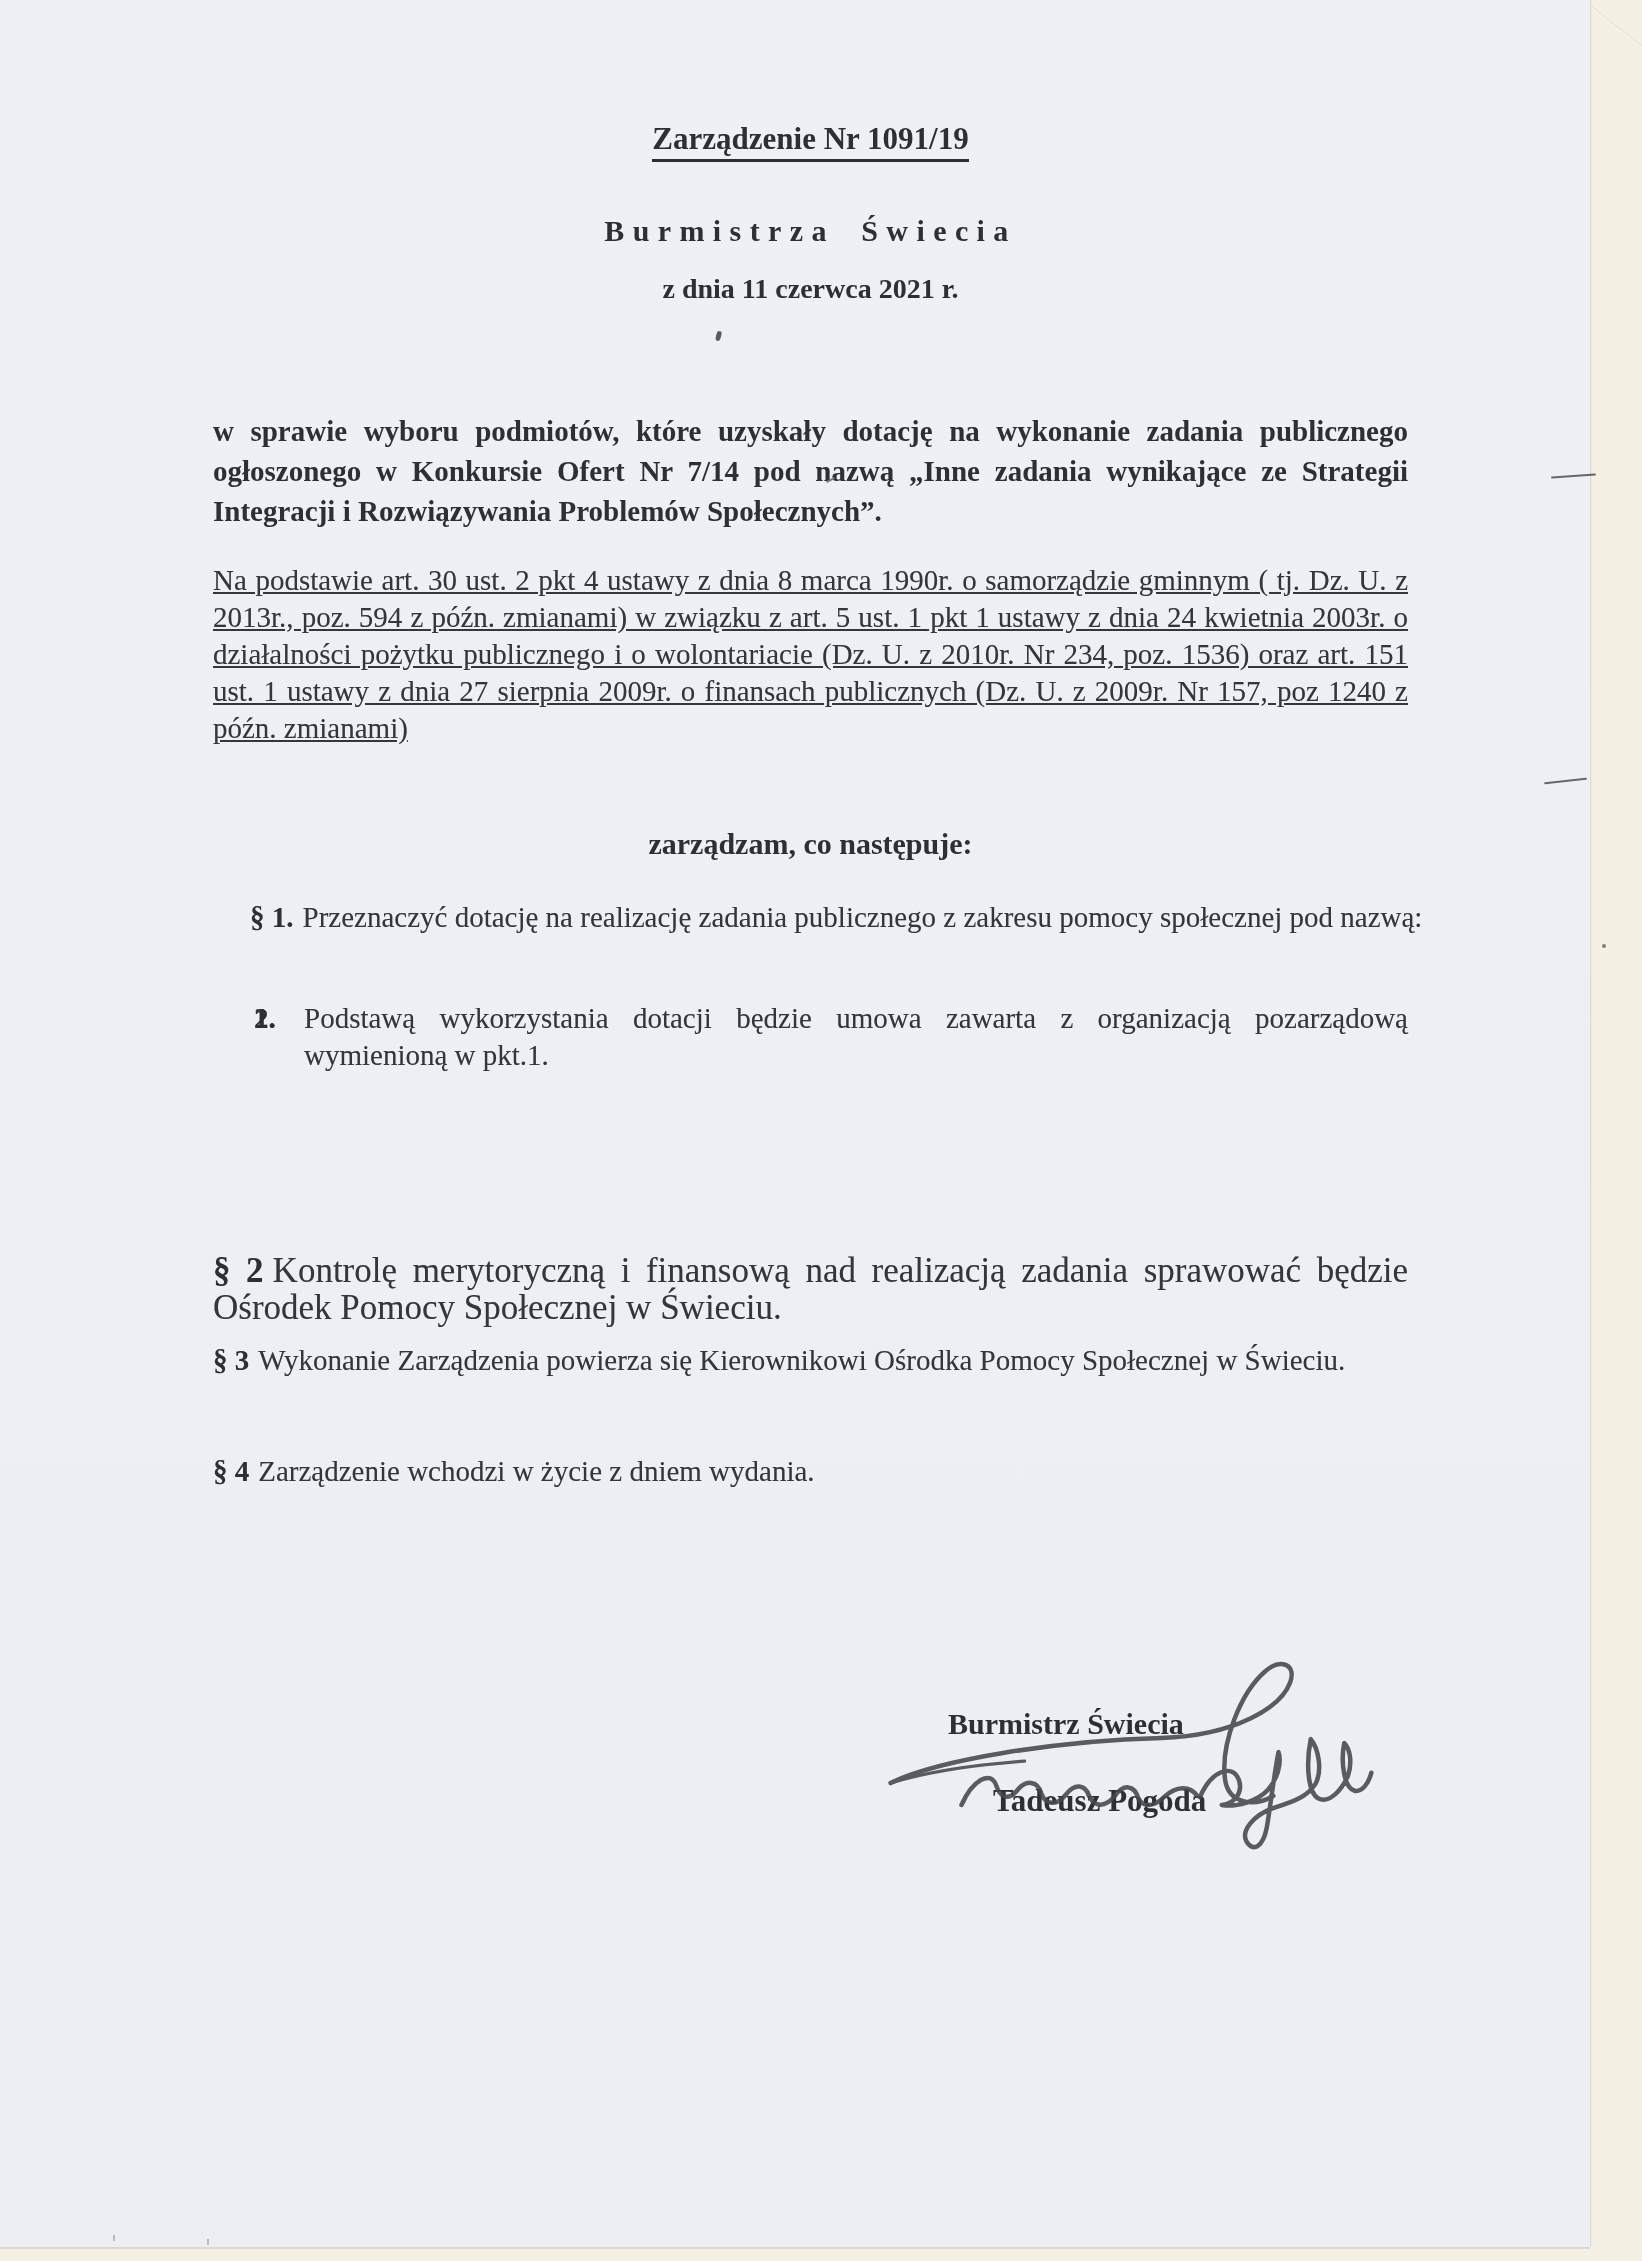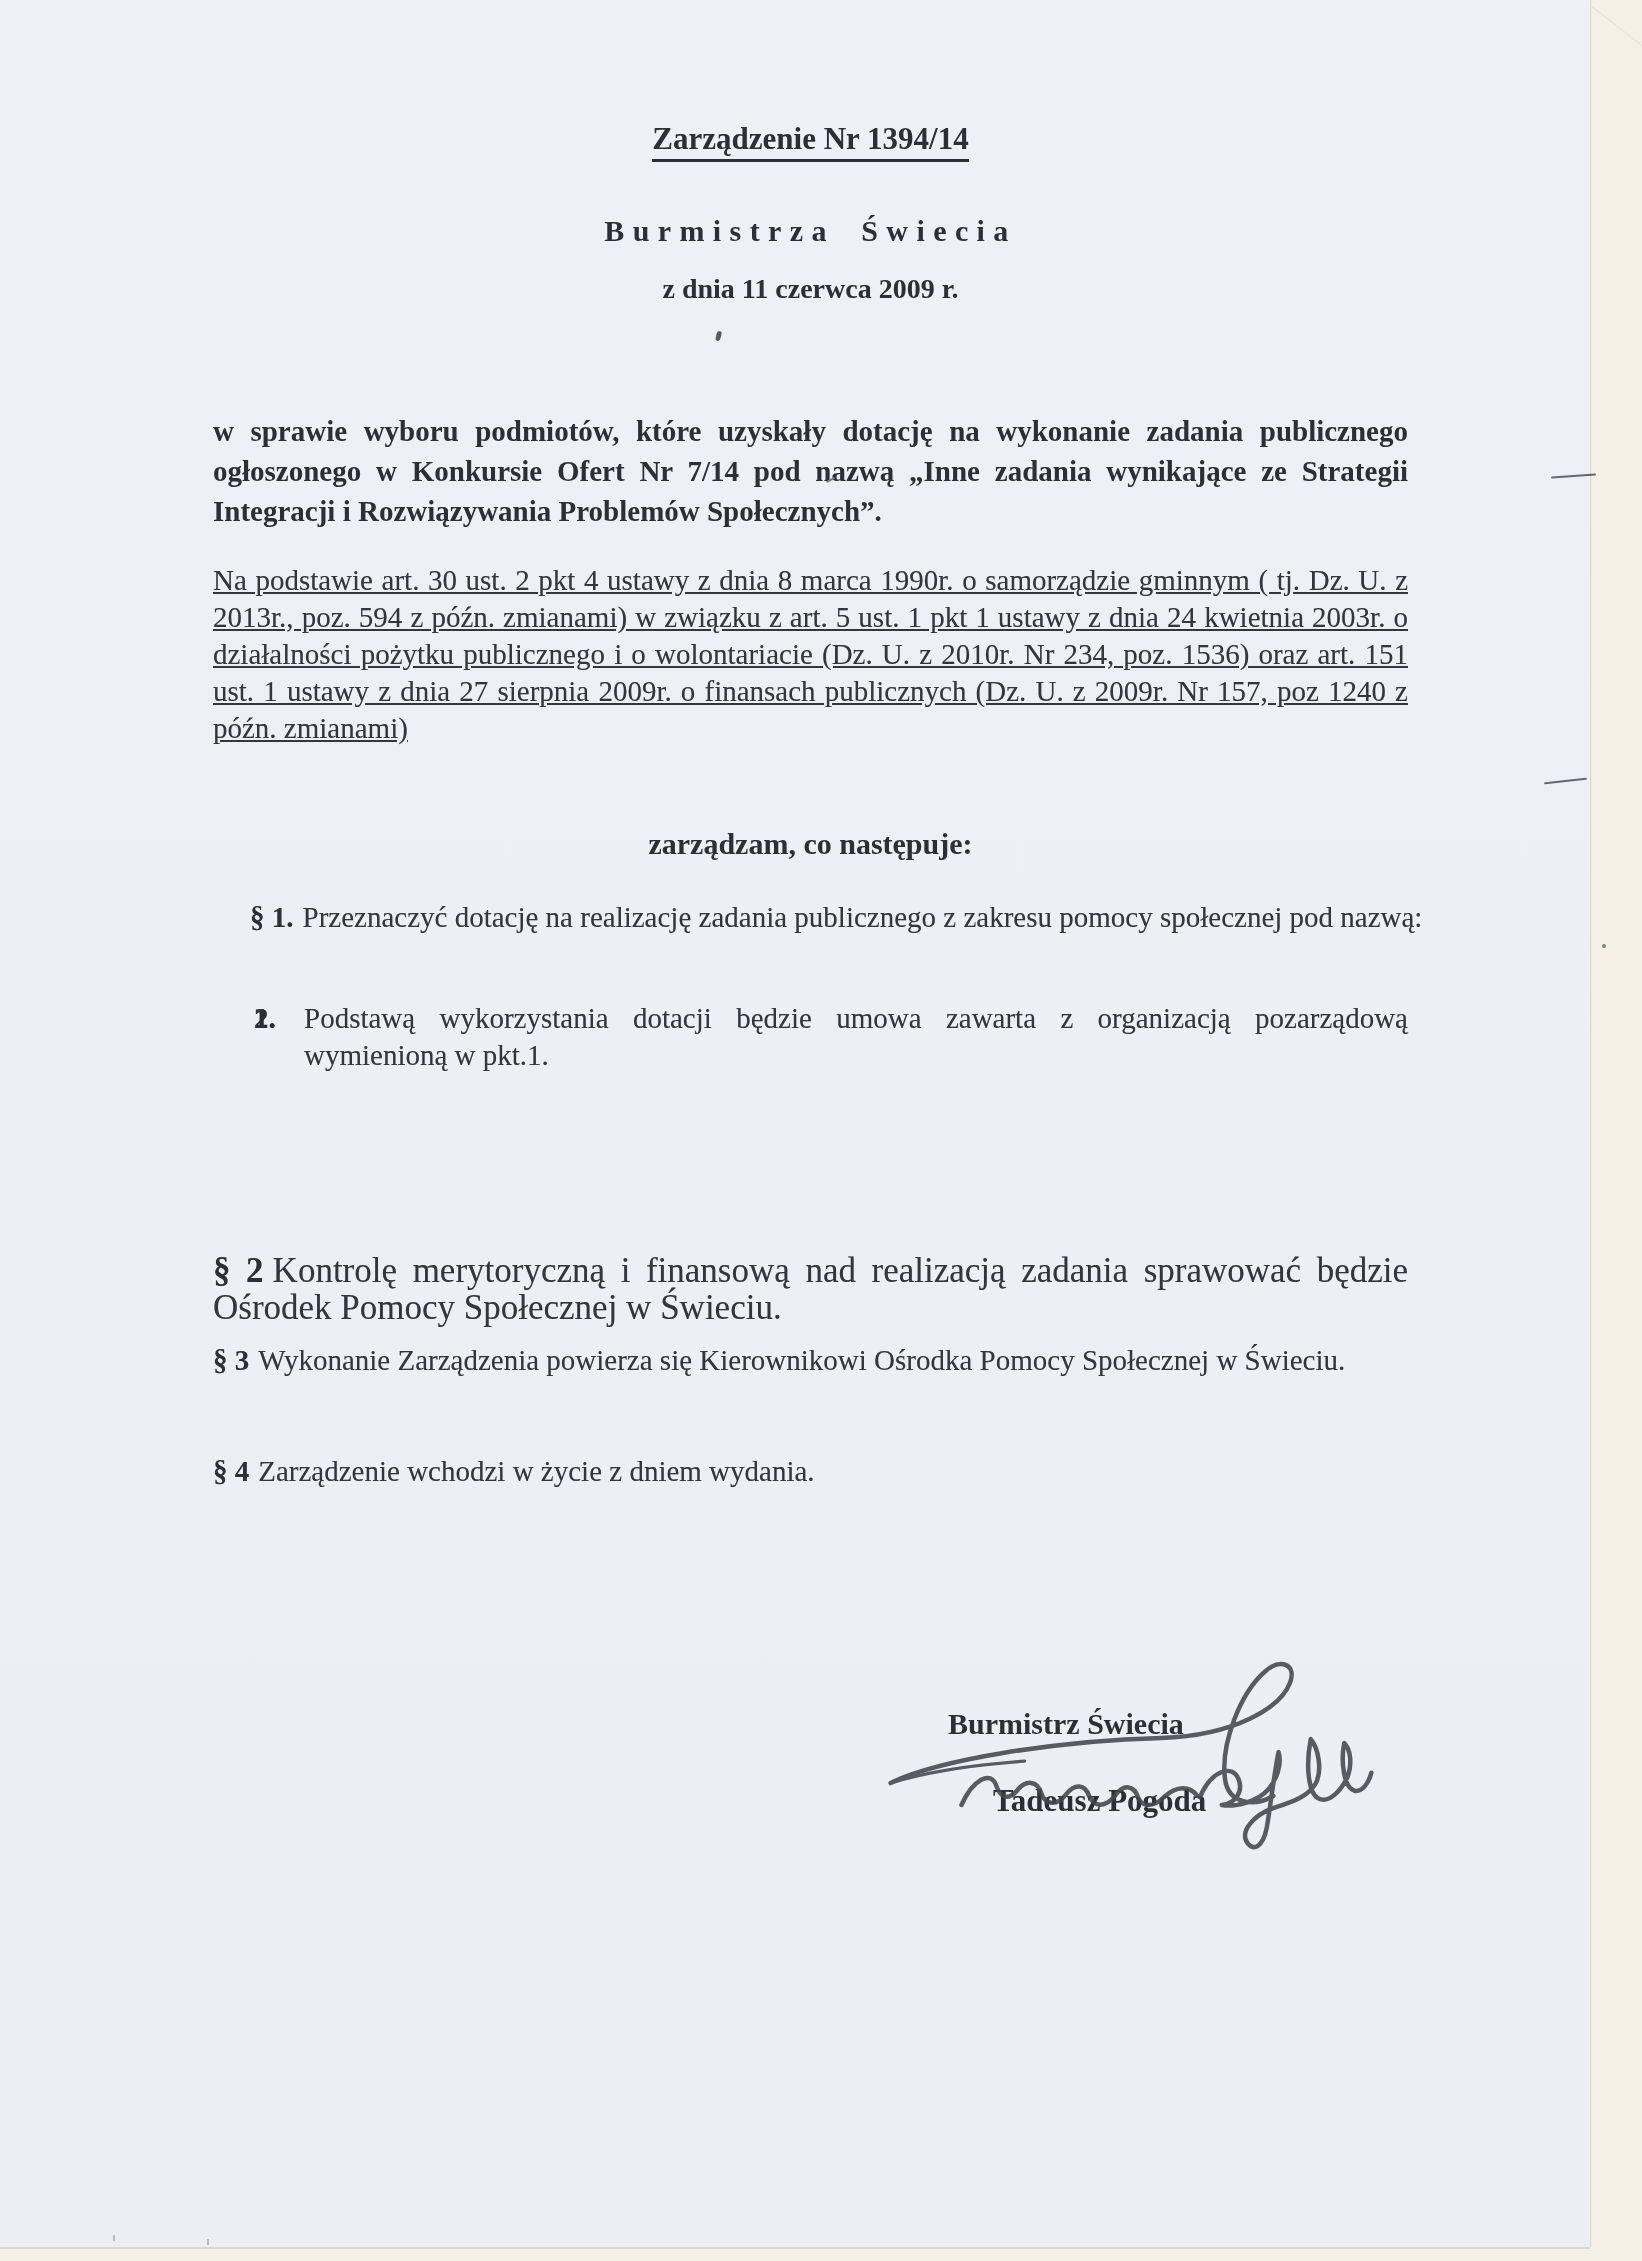--- a/index.html
+++ b/index.html
@@ -51,26 +51,26 @@
 </style>
 </head>
 <body>
 
 <div class="crease-line" style="right:-13px;top:26px;"></div>
 
 <div class="page">
   <div class="column">
 
     <div class="abs center doc-title b">
-      <span class="u">Zarządzenie Nr 1394/14</span>
+      <span class="u">Zarządzenie Nr 1091/19</span>
     </div>
 
     <div class="abs center issuer b">Burmistrza Świecia</div>
 
-    <div class="abs center date-line b">z dnia 11 czerwca 2009 r.</div>
+    <div class="abs center date-line b">z dnia 11 czerwca 2021 r.</div>
 
     <div class="abs jus subject b">w sprawie wyboru podmiotów, które uzyskały dotację na wykonanie zadania publicznego ogłoszonego w Konkursie Ofert Nr 7/14 pod nazwą „Inne zadania wynikające ze Strategii Integracji i Rozwiązywania Problemów Społecznych”.</div>
 
     <div class="abs jus legal ink">Na podstawie art. 30 ust. 2 pkt 4 ustawy z dnia 8 marca 1990r. o samorządzie gminnym ( tj. Dz. U. z 2013r., poz. 594 z późn. zmianami) w związku z art. 5 ust. 1 pkt 1 ustawy z dnia 24 kwietnia 2003r. o działalności pożytku publicznego i o wolontariacie (Dz. U. z 2010r. Nr 234, poz. 1536) oraz art. 151 ust. 1 ustawy z dnia 27 sierpnia 2009r. o finansach publicznych (Dz. U. z 2009r. Nr 157, poz 1240 z późn. zmianami)</div>
 
     <div class="abs center order-head b">zarządzam, co następuje:</div>
 
     <div class="abs jus par1 ink">
       <span class="b marker">§ 1.</span><span>Przeznaczyć dotację na realizację zadania publicznego z zakresu pomocy społecznej pod nazwą:</span>
     </div>

